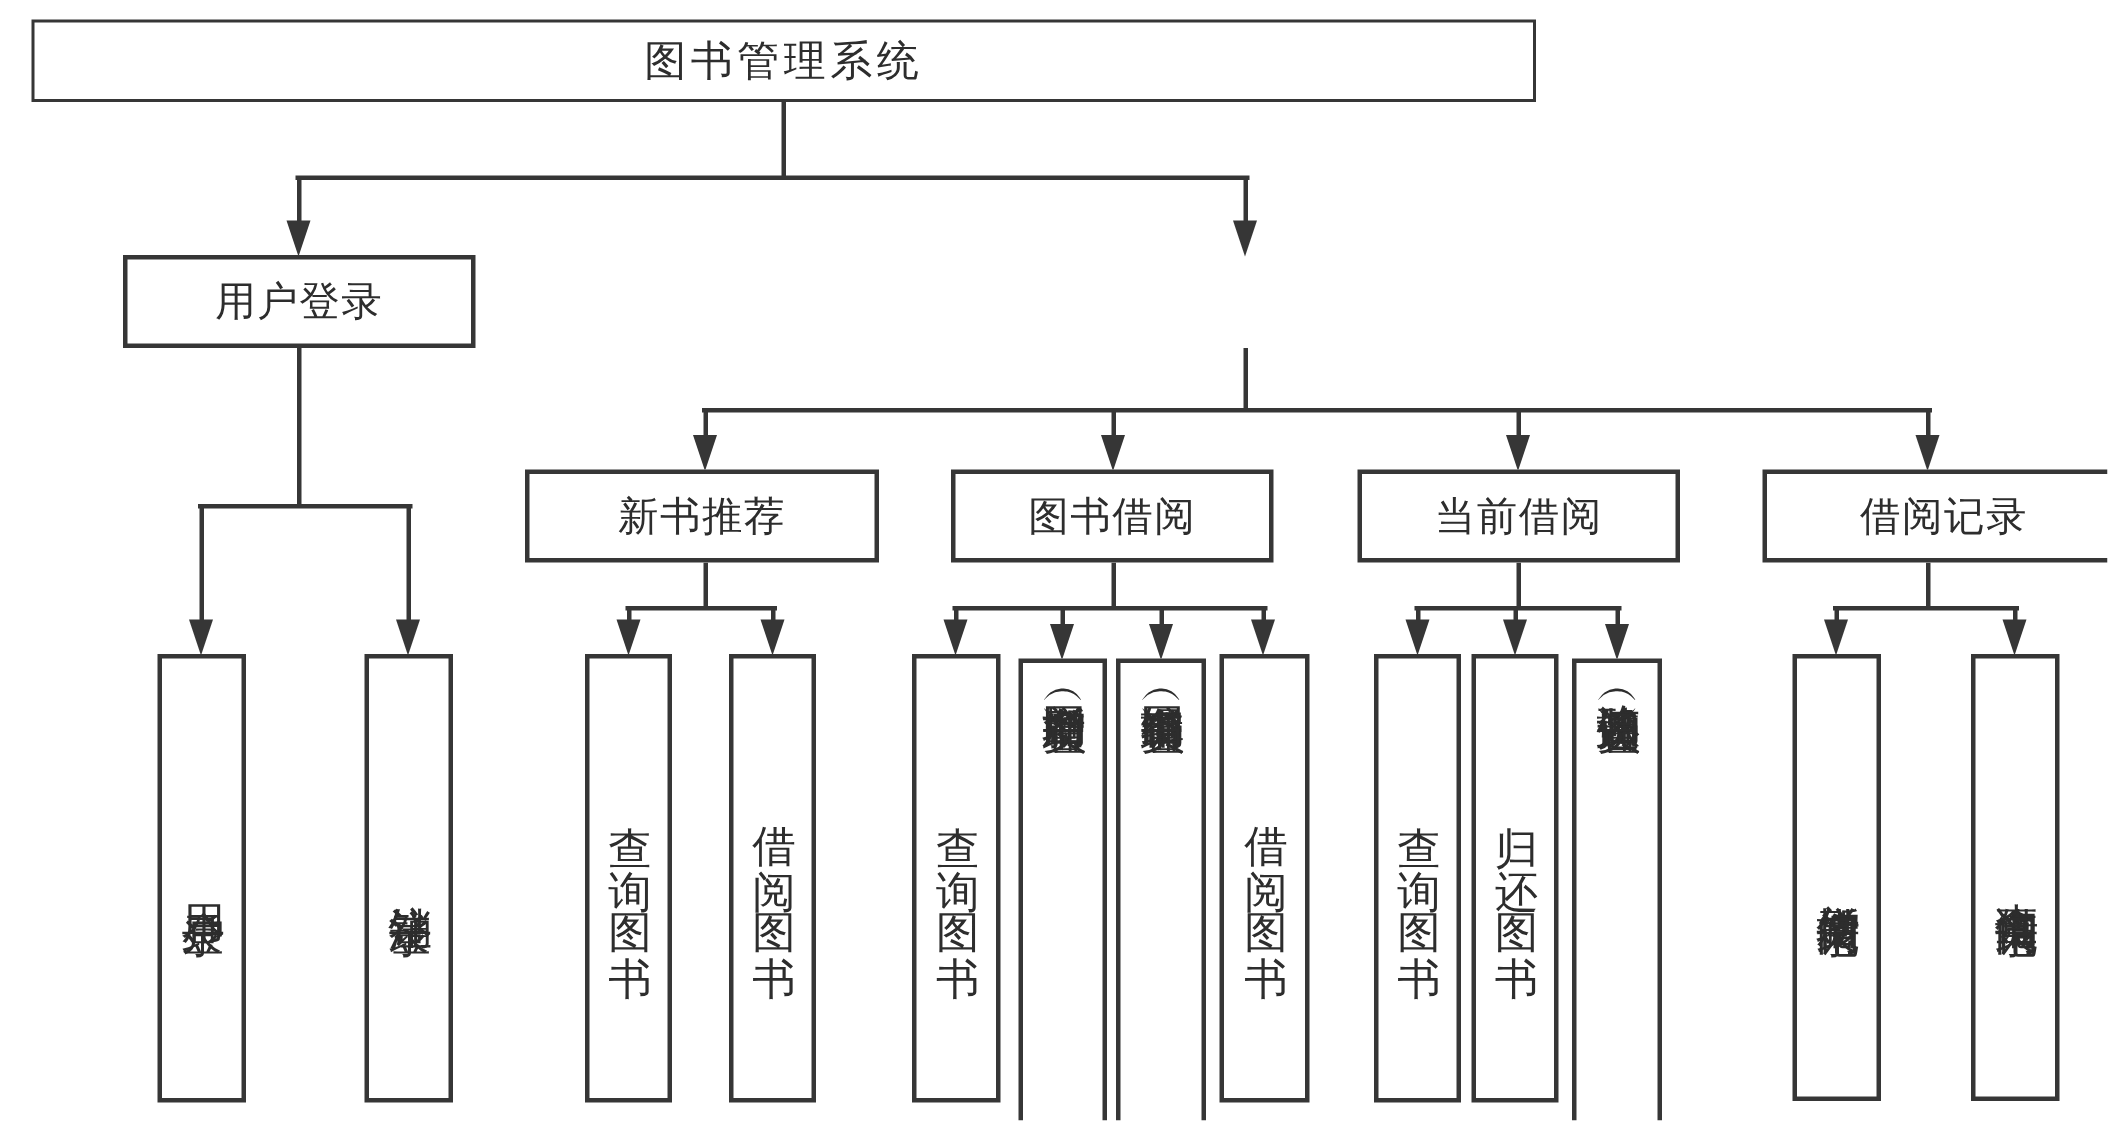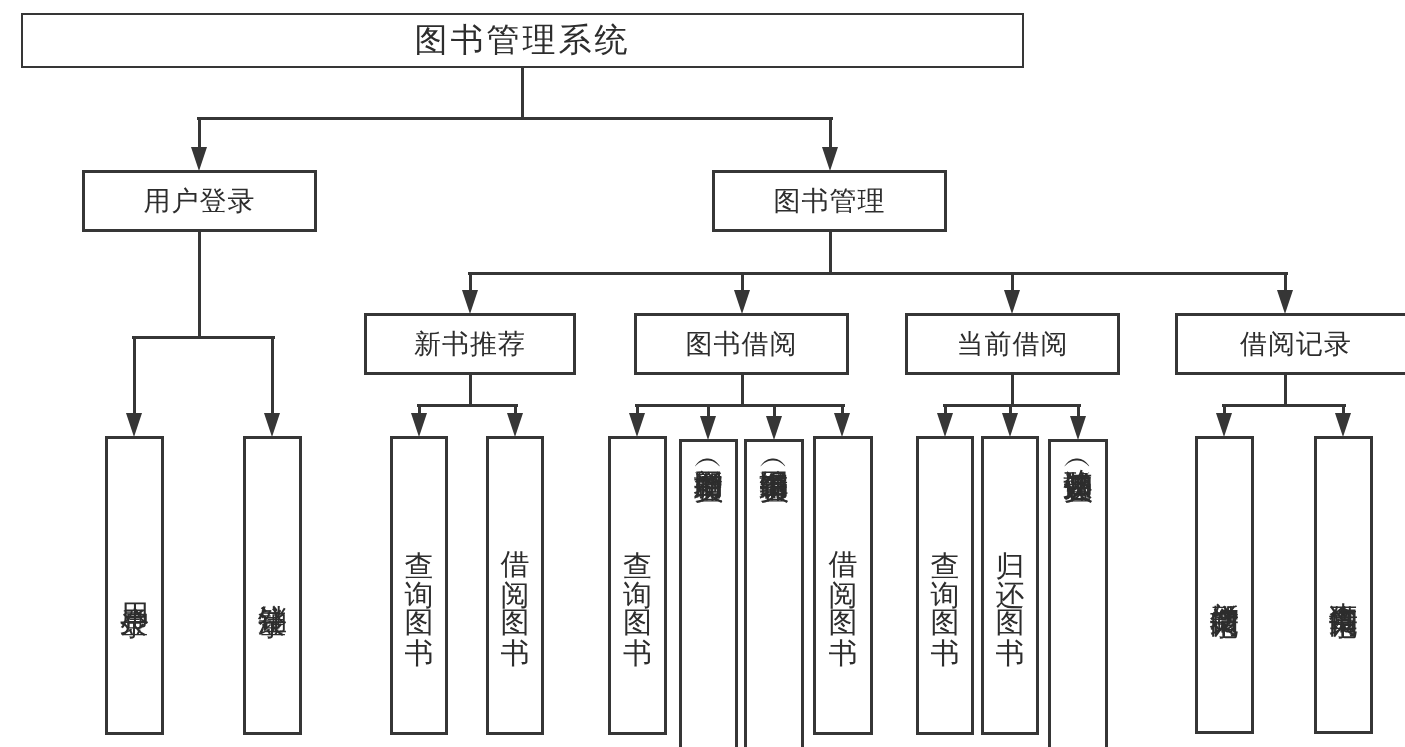--- a/index.html
+++ b/index.html
@@ -14,21 +14,21 @@
     background:var(--background);
     font-family:"Liberation Sans","DejaVu Sans",sans-serif;
     color:var(--text);
   }
   .node{
     position:absolute;box-sizing:border-box;background:#fff;
     border:3px solid var(--line);
     display:flex;align-items:center;justify-content:center;
     text-align:center;
   }
-  .node.root{border-width:2px;font-size:33px;letter-spacing:3px;}
+  .node.root{border-width:2px;font-size:28px;letter-spacing:3px;}
   .node.h2{font-size:27px;letter-spacing:1px;}
   .node.h3{font-size:27px;letter-spacing:1px;}
   .vnode{
     position:absolute;box-sizing:border-box;background:#fff;
     border:3px solid var(--line);
     writing-mode:vertical-rl;text-orientation:mixed;
     display:flex;align-items:center;justify-content:center;
     font-size:29px;line-height:1;
   }
   .vtight{letter-spacing:3px;}
@@ -109,25 +109,22 @@
       <div class="arrow" style="left: 1335px; top: 413px;"></div>
     </div>
 
   <div class="node root" style="left:21px;top:13px;width:1003px;height:55px;">
     <span>图书管理系统</span>
   </div>
 
   <div class="node h2" style="left:82px;top:170px;width:235px;height:62px;">
     <span>用户登录</span>
   </div>
-  <div class="node h2" style="left:712px;top:170px;width:235px;height:62px;">
-    <span>图书管理</span>
-  </div>
 
-  <div class="node h3" style="left:364px;top:313px;width:212px;height:62px;">
+  <div class="node h3" style="left:350px;top:313px;width:236px;height:62px;">
     <span>新书推荐</span>
   </div>
   <div class="node h3" style="left:634px;top:313px;width:215px;height:62px;">
     <span>图书借阅</span>
   </div>
   <div class="node h3" style="left:905px;top:313px;width:215px;height:62px;">
     <span>当前借阅</span>
   </div>
   <div class="node h3" style="left:1175px;top:313px;width:242px;height:62px;">
     <span>借阅记录</span>

